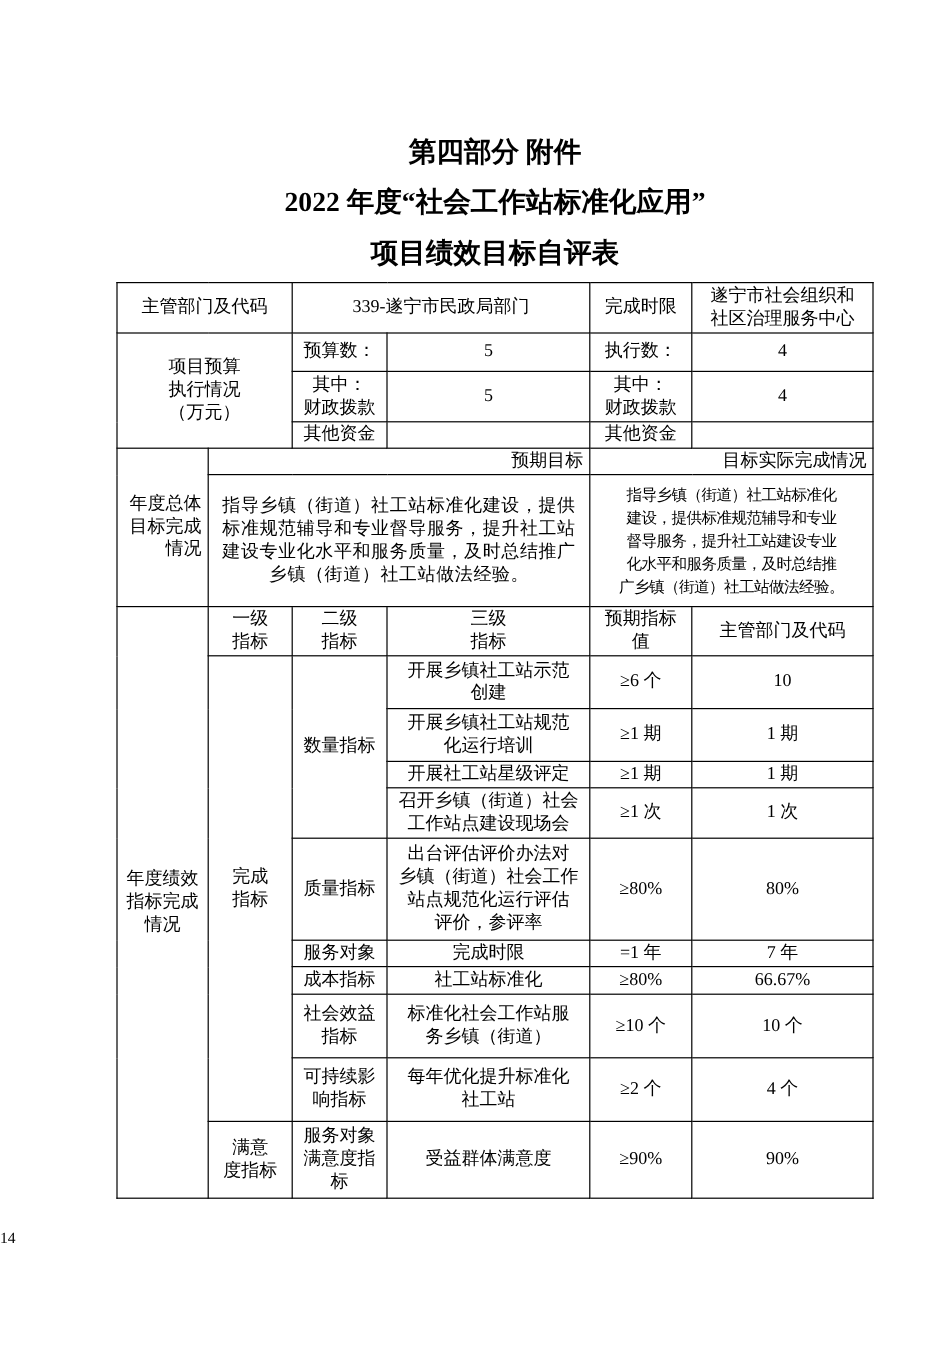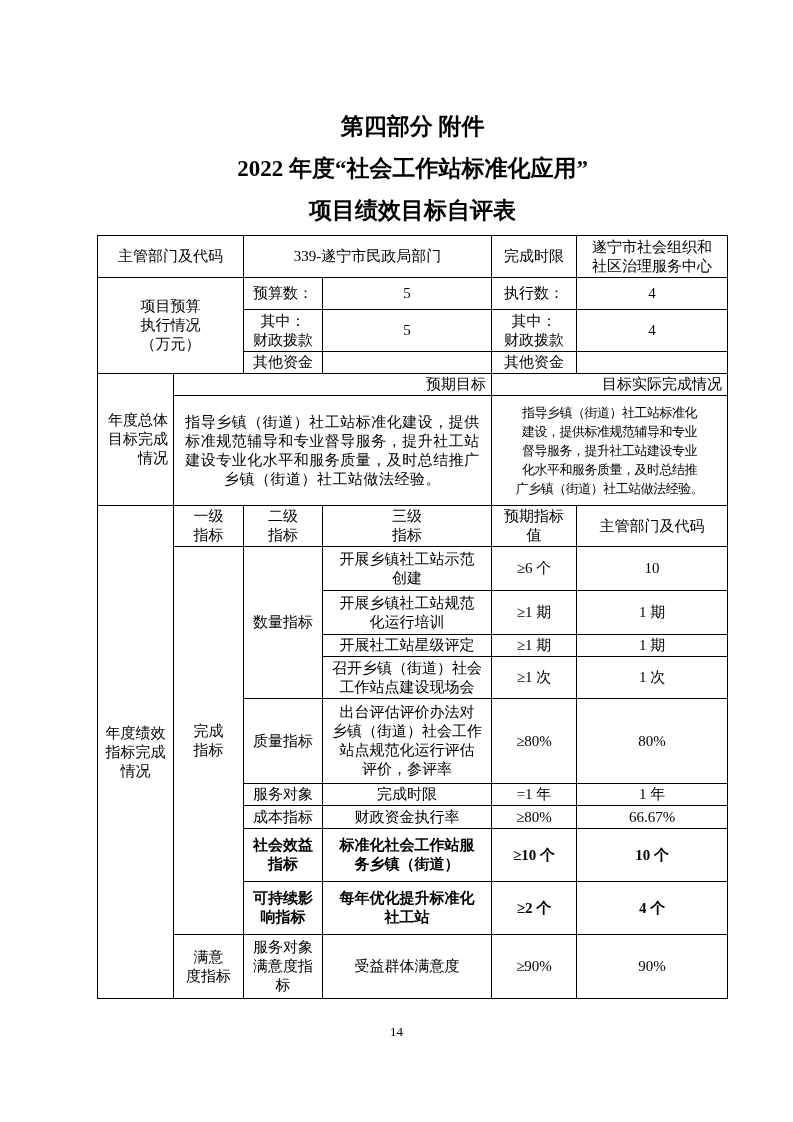--- a/index.html
+++ b/index.html
@@ -54,28 +54,27 @@
     letter-spacing: -0.5px;
     padding: 2px 6px;
   }
   tr.h20 td { height: 20px; text-align: right; }
   tr.h22 { height: 22px; }
   tr.h23 { height: 23px; }
   tr.h32 { height: 32px; }
   tr.h38 { height: 38px; }
   tr.h42 { height: 42px; }
   tr.h44 { height: 44px; }
-  tr.h45 { height: 53px; font-weight: bold; }
+  tr.h45 { height: 53px; }
   tr.h64 { height: 64px; }
   tr.h85 { height: 85px; }
   tr.h110 { height: 110px; }
   .page-number {
     position: absolute;
     top: 1024px; left: 0; width: 793px;
-    text-align: center;
     font-size: 13px;
   }
 </style>
 </head>
 <body>
 
 <div class="doc-title">
   <div>第四部分 附件</div>
   <div>2022 年度“社会工作站标准化应用”</div>
   <div>项目绩效目标自评表</div>
@@ -188,25 +187,25 @@
 乡镇（街道）社会工作
 站点规范化运行评估
 评价，参评率</td>
     <td>≥80%</td>
     <td>80%</td>
   </tr>
   <tr class="h22">
     <td>服务对象</td>
     <td class="left">完成时限</td>
     <td>=1 年</td>
-    <td>1 年</td>
+    <td>7 年</td>
   </tr>
   <tr class="h23">
     <td>成本指标</td>
-    <td class="left">财政资金执行率</td>
+    <td class="left">社工站标准化</td>
     <td>≥80%</td>
     <td>66.67%</td>
   </tr>
   <tr class="h45">
     <td>社会效益
 指标</td>
     <td class="left">标准化社会工作站服
 务乡镇（街道）</td>
     <td>≥10 个</td>
     <td>10 个</td>

